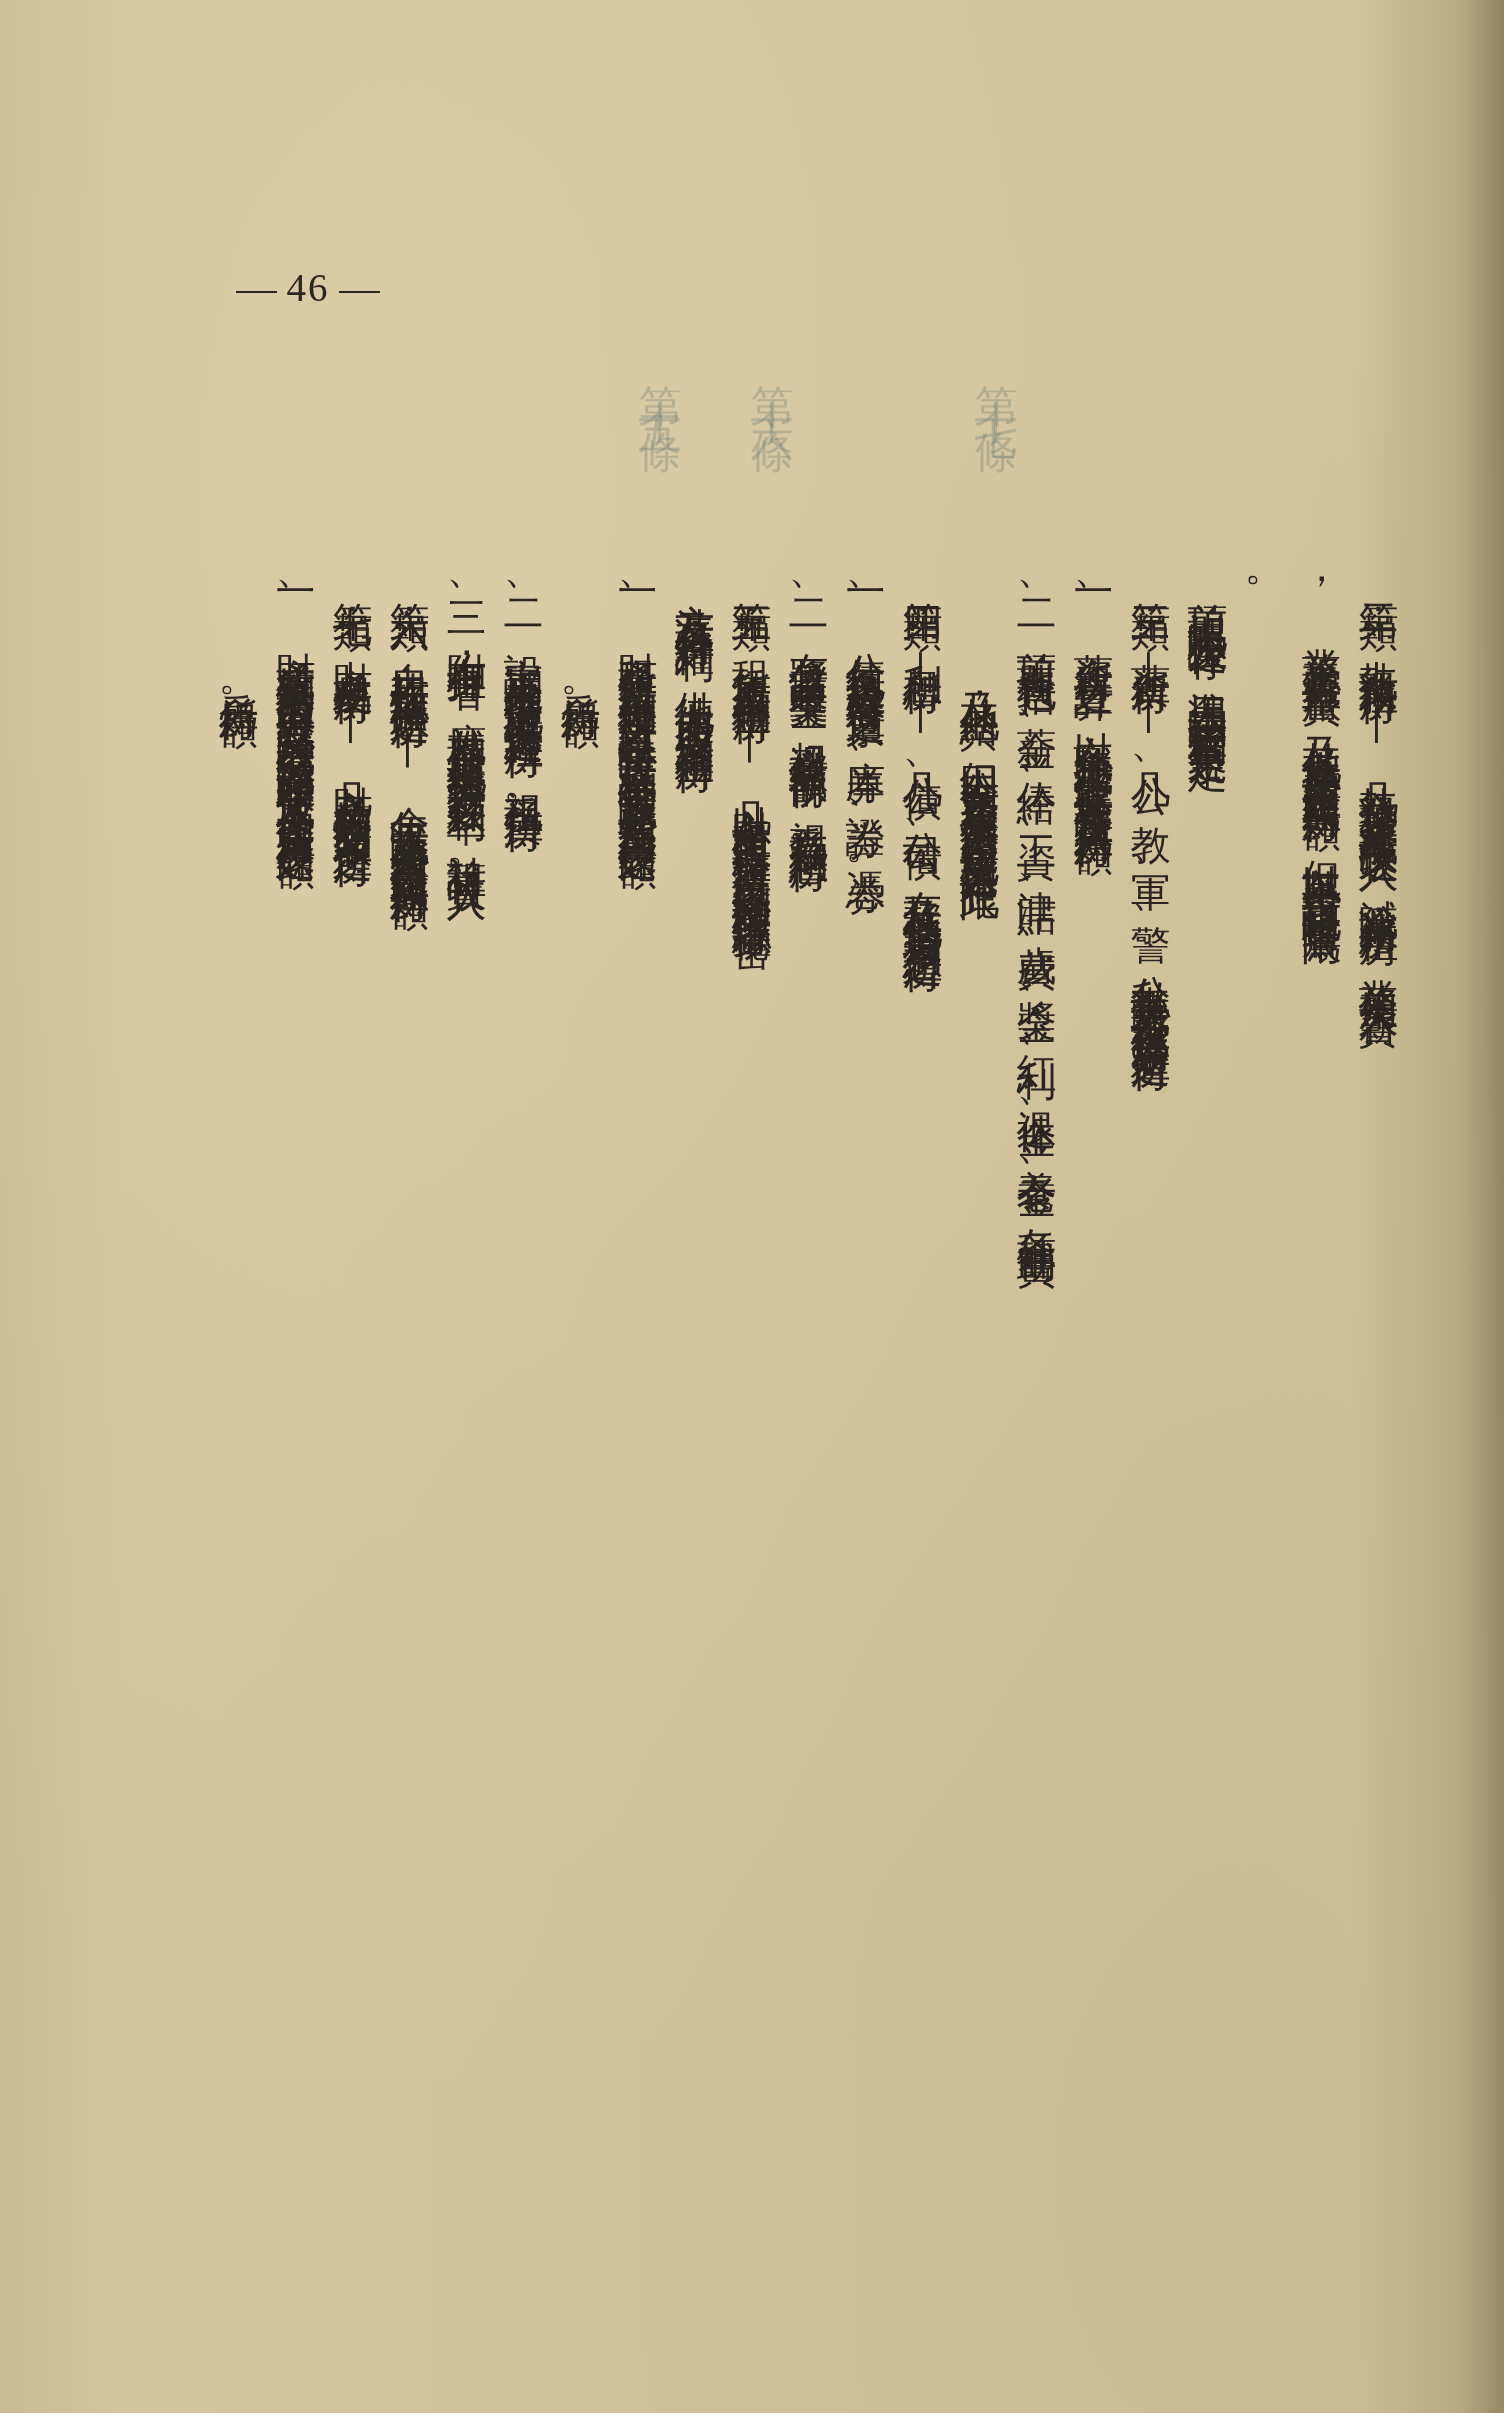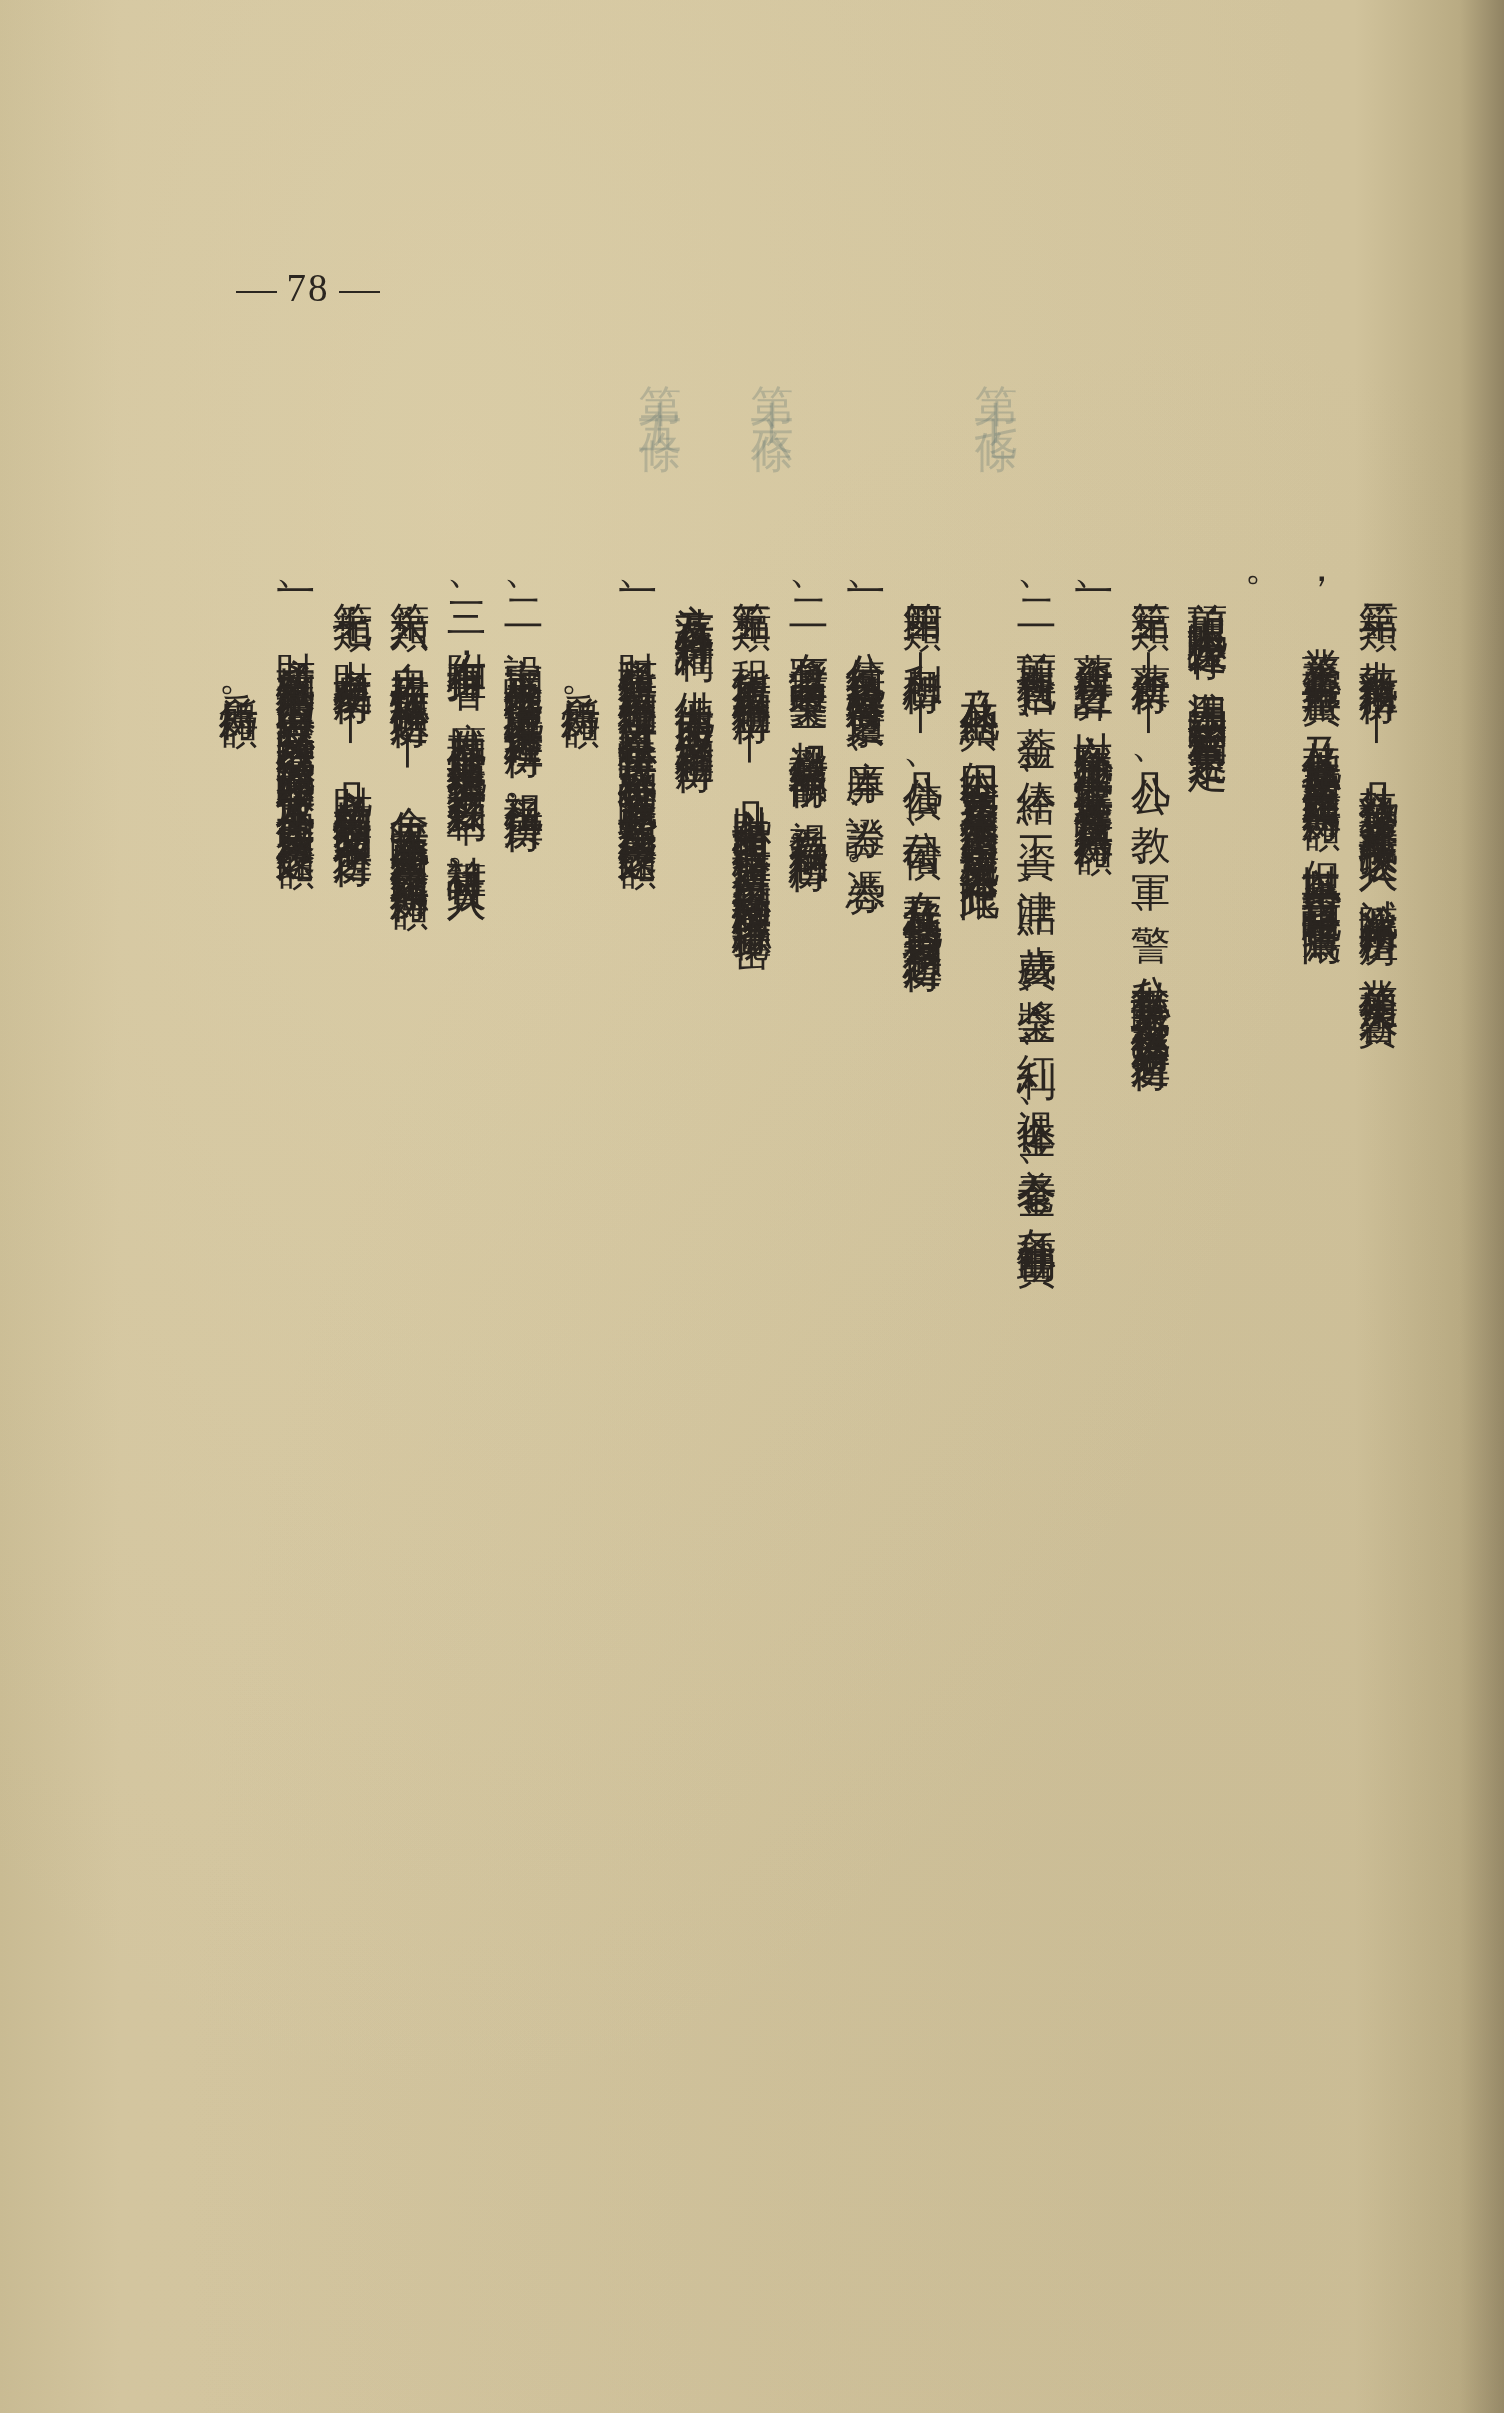--- a/index.html
+++ b/index.html
@@ -73,21 +73,21 @@
     .col.indent {
       padding-top: 90px;
     }
   </style>
 </head>
 <body>
 
 <div class="page">
 
   <div class="page-number">
-    <span class="dash"></span><span>78</span><span class="dash"></span>
+    <span class="dash"></span><span>46</span><span class="dash"></span>
   </div>
 
   <div class="ghost-heading" style="left:975px;">第十七條</div>
   <div class="ghost-heading" style="left:751px;">第十六條</div>
   <div class="ghost-heading" style="left:639px;">第十五條</div>
 
   <div class="body-text">
     <p class="col">第二類：執行業務所得——凡執行業務者之業務或演技之收入，減除業務所房租，業務使用人薪資</p>
     <p class="col">，業務上必需舟車旅費，及其他直接必要費用之餘額爲所得額，但以其至少設置日記帳一種者爲限</p>
     <p class="col">。</p>

